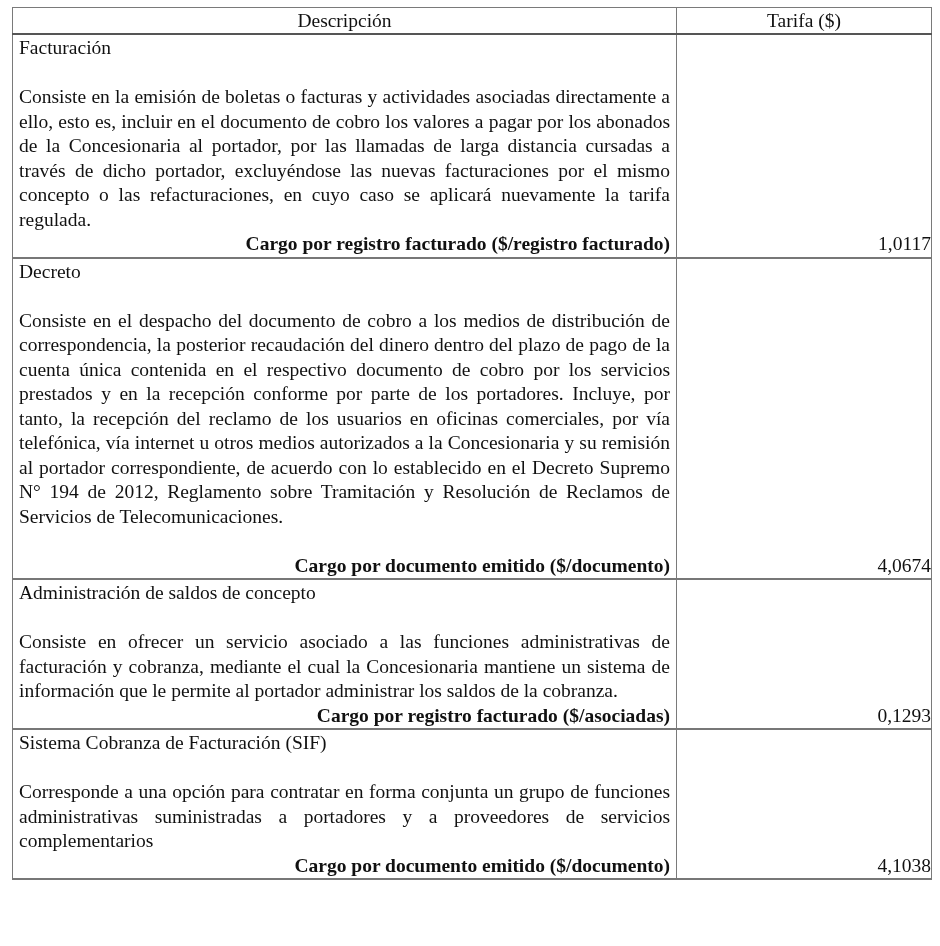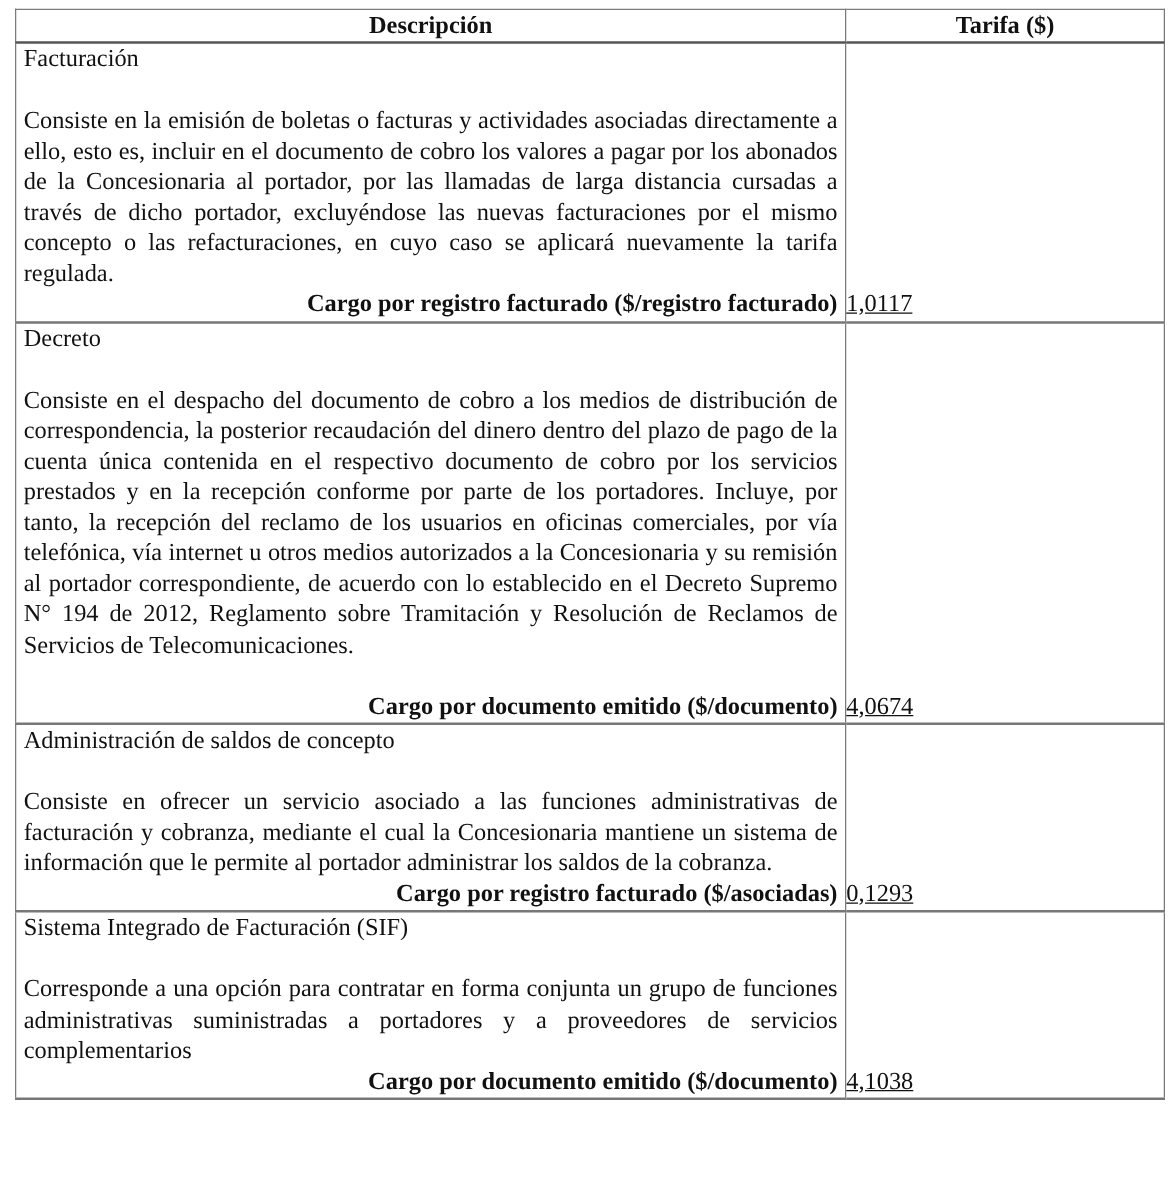--- a/index.html
+++ b/index.html
@@ -2,25 +2,25 @@
 <html><head>
 <meta charset="utf-8">
 <style>
   html, body { margin: 0; padding: 0; background: #ffffff; }
   body { width: 940px; height: 946px; position: relative; overflow: hidden;
          font-family: "Liberation Serif", "DejaVu Serif", serif; color: #111; }
   table { position: absolute; left: 12px; top: 7px; width: 919px;
           border-collapse: collapse; table-layout: fixed; font-size: 19.5px; }
   col.c1 { width: 664px; }
   col.c2 { width: 255px; }
-  th { font-weight: bold; border: 1px solid #7a7a7a;
+  th { font-weight: normal; border: 1px solid #7a7a7a;
        border-bottom: 2px solid #555; height: 25px; padding: 0; line-height: 24px; }
   td { border: 1px solid #7a7a7a; vertical-align: top; padding: 0 6px; line-height: 24.5px; margin-left: 12px; }
   td.desc { text-align: justify; }
-  td.rate { vertical-align: bottom; text-align: left; padding: 0; text-decoration: underline; }
+  td.rate { vertical-align: bottom; text-align: right; padding: 0; }
   tr.row-end td { border-bottom: 2px solid #777; }
   .title { display: block; margin-top: 1px; }
   .spacer { display: block; height: 24.5px; }
   .body { display: block; text-align: justify; }
   .charge { display: block; text-align: right; font-weight: bold; }
 </style>
 </head>
 <body>
 
 <table>
@@ -58,21 +58,21 @@
       <td class="desc">
         <span class="title">Administración de saldos de concepto</span>
         <span class="spacer"></span>
         <span class="body">Consiste en ofrecer un servicio asociado a las funciones administrativas de facturación y cobranza, mediante el cual la Concesionaria mantiene un sistema de información que le permite al portador administrar los saldos de la cobranza.</span>
         <span class="charge">Cargo por registro facturado ($/asociadas)</span>
       </td>
       <td class="rate">0,1293</td>
     </tr>
     <tr class="row-end">
       <td class="desc">
-        <span class="title">Sistema Integrado de Facturación (SIF)</span>
+        <span class="title">Sistema Cobranza de Facturación (SIF)</span>
         <span class="spacer"></span>
         <span class="body">Corresponde a una opción para contratar en forma conjunta un grupo de funciones administrativas suministradas a portadores y a proveedores de servicios complementarios</span>
         <span class="charge">Cargo por documento emitido ($/documento)</span>
       </td>
       <td class="rate">4,1038</td>
     </tr>
   </tbody>
 </table>
 
 </body></html>

